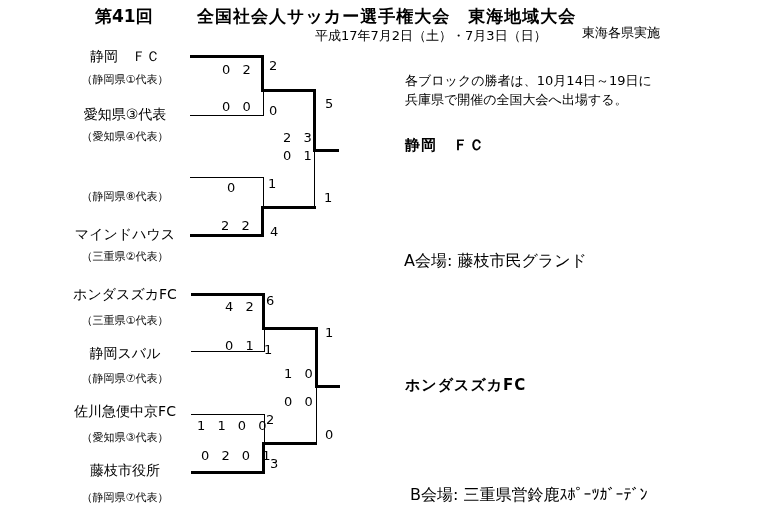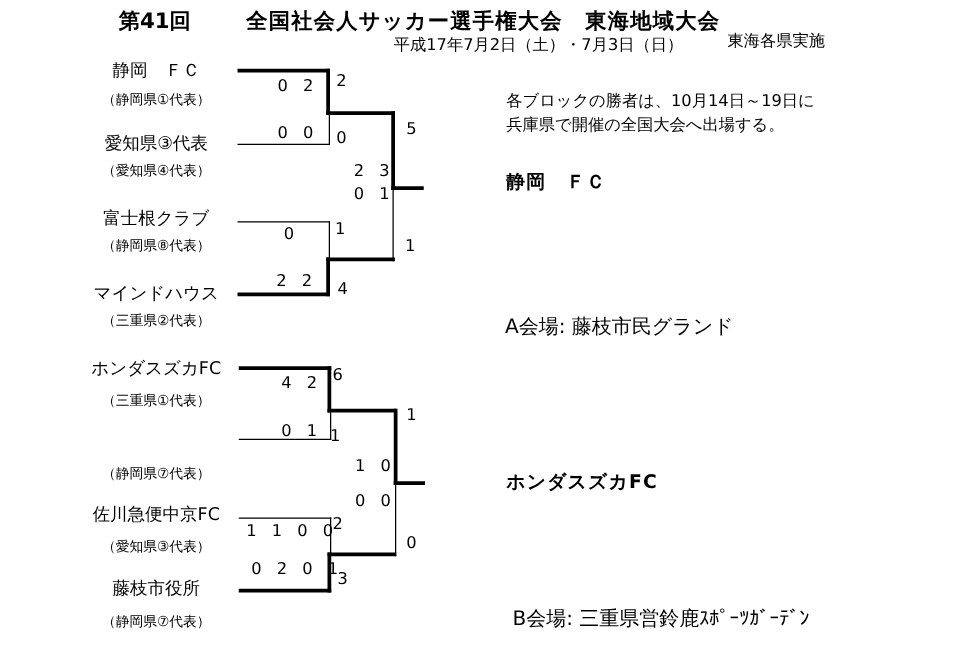--- a/index.html
+++ b/index.html
@@ -35,27 +35,27 @@
 
   <span class="abs edition">第41回</span>
   <span class="abs title">全国社会人サッカー選手権大会　東海地域大会</span>
   <span class="abs dates">平成17年7月2日（土）・7月3日（日）</span>
   <span class="abs hostnote">東海各県実施</span>
 
   <div class="abs team" style="top:48px">静岡　ＦＣ</div>
   <div class="abs rep" style="top:72px">（静岡県①代表）</div>
   <div class="abs team" style="top:106px">愛知県③代表</div>
   <div class="abs rep" style="top:129px">（愛知県④代表）</div>
-  <div class="abs team" style="top:166px">富士根クラブ</div>
   <div class="abs rep" style="top:189px">（静岡県⑧代表）</div>
   <div class="abs team" style="top:226px">マインドハウス</div>
   <div class="abs rep" style="top:249px">（三重県②代表）</div>
 
   <div class="abs teamB" style="top:286px">ホンダスズカFC</div>
   <div class="abs rep" style="top:313px">（三重県①代表）</div>
+  <div class="abs team" style="top:345px">静岡スバル</div>
   <div class="abs rep" style="top:371px">（静岡県⑦代表）</div>
   <div class="abs teamB" style="top:403px">佐川急便中京FC</div>
   <div class="abs rep" style="top:430px">（愛知県③代表）</div>
   <div class="abs team" style="top:462px">藤枝市役所</div>
   <div class="abs rep" style="top:490px">（静岡県⑦代表）</div>
 
   <div class="ln" style="left:190px;top:55px;width:74px;height:3px"></div>
   <div class="ln" style="left:190px;top:115px;width:74px;height:1px"></div>
   <div class="ln" style="left:261px;top:55px;width:3px;height:37px"></div>
   <div class="ln" style="left:263px;top:92px;width:1px;height:24px"></div>

